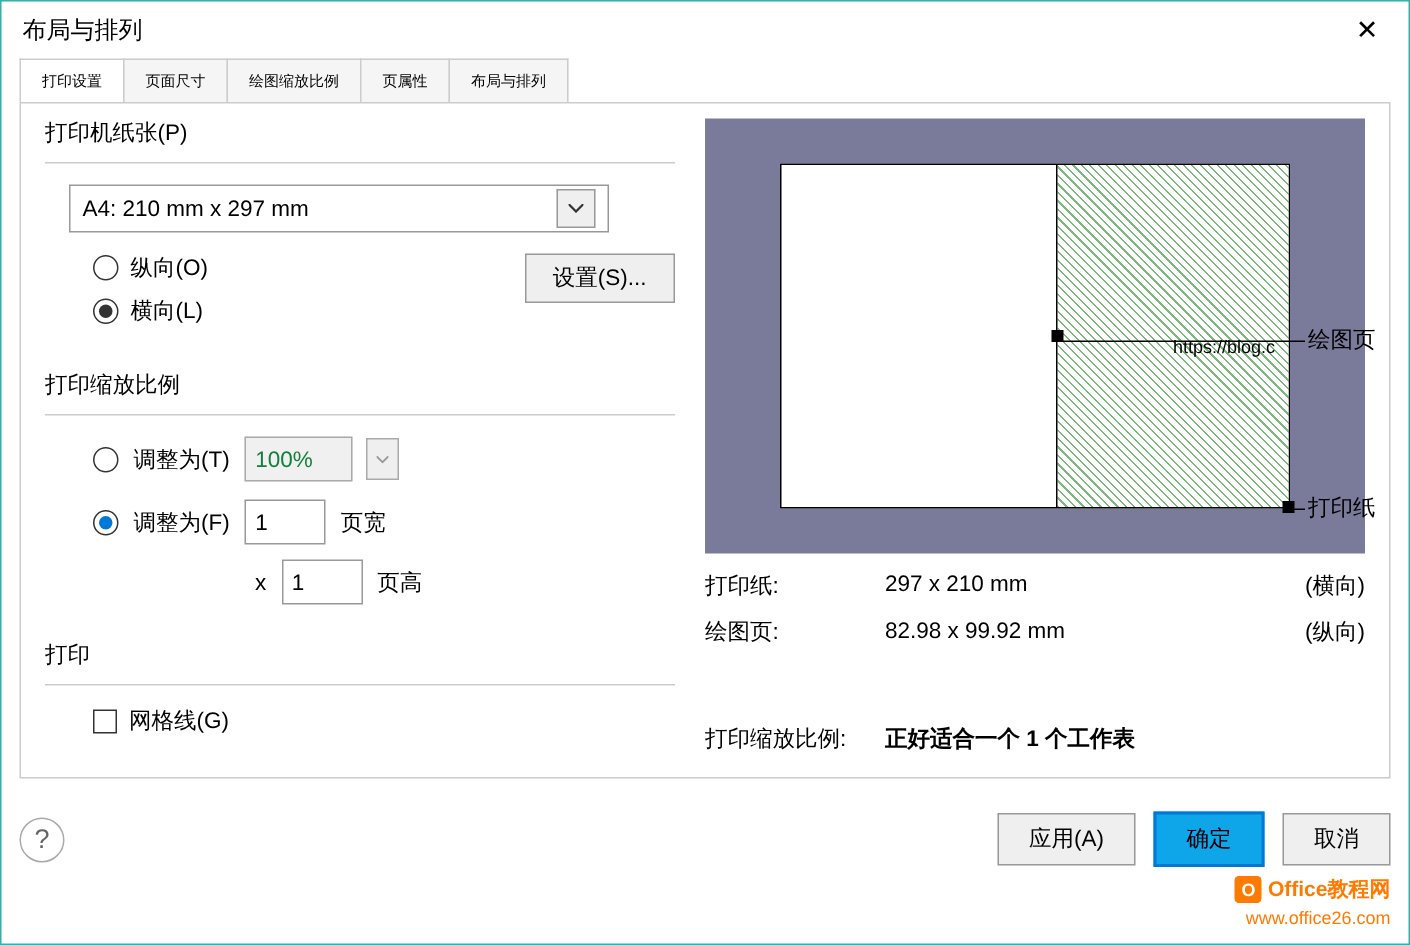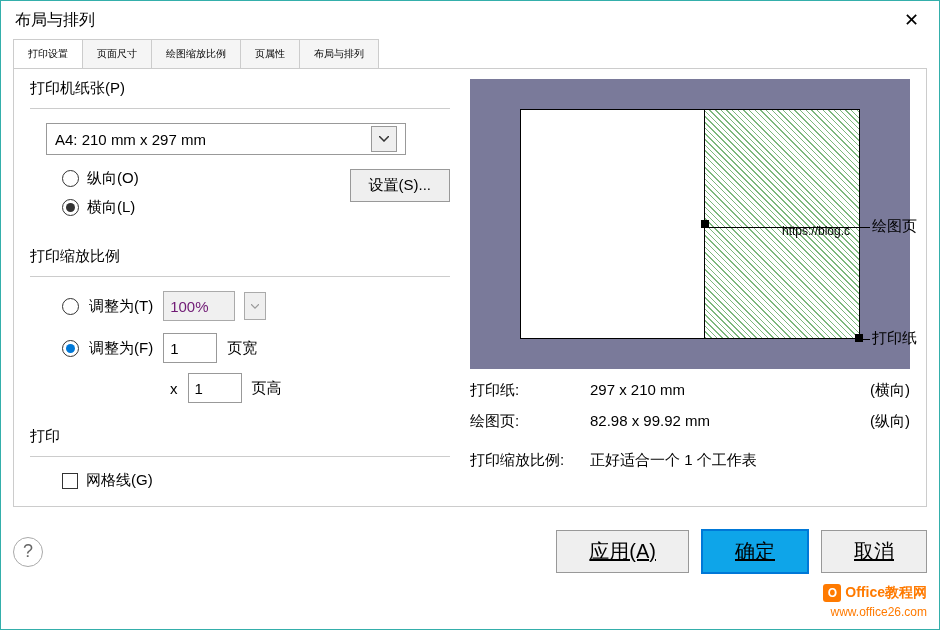--- a/index.html
+++ b/index.html
@@ -17,46 +17,46 @@
     .paper-select { width: 360px; height: 32px; border: 1px solid #999; display: flex; align-items: center; padding: 0 8px; margin-bottom: 14px; margin-left: 16px; }
     .paper-select-text { flex: 1; font-size: 15px; }
     .paper-select-arrow { width: 26px; height: 26px; border: 1px solid #999; display: flex; align-items: center; justify-content: center; background: #efefef; }
     .radio-row { display: flex; align-items: center; margin-bottom: 10px; margin-left: 32px; font-size: 15px; gap: 8px; }
     .radio { width: 17px; height: 17px; border: 1px solid #333; border-radius: 50%; display: inline-flex; align-items: center; justify-content: center; }
     .radio.checked::after { content: ""; width: 9px; height: 9px; background: #333; border-radius: 50%; }
     .radio.blue.checked::after { background: #0078d7; }
     .setup-btn { position: absolute; right: 0; top: 0; padding: 6px 18px; border: 1px solid #999; background: #efefef; font-size: 15px; cursor: pointer; }
     .orient-block { position: relative; padding-right: 120px; }
     .zoom-row { display: flex; align-items: center; margin-left: 32px; margin-bottom: 12px; font-size: 15px; gap: 10px; }
-    .spinner { width: 72px; height: 30px; border: 1px solid #aaa; background: #f0f0f0; display: flex; align-items: center; padding: 0 6px; color: #701a75; }
+    .spinner { width: 72px; height: 30px; border: 1px solid #aaa; background: #f0f0f0; display: flex; align-items: center; padding: 0 6px; color: #15803d; }
     .spinner-arrow { width: 22px; height: 28px; border: 1px solid #aaa; background: #efefef; margin-left: -1px; display: flex; align-items: center; justify-content: center; font-size: 10px; }
     .num-input { width: 54px; height: 30px; border: 1px solid #999; padding: 0 6px; font-size: 15px; display: flex; align-items: center; }
     .fit-row { display: flex; align-items: center; margin-left: 32px; margin-bottom: 10px; font-size: 15px; gap: 10px; }
     .fit-row2 { display: flex; align-items: center; margin-left: 140px; margin-bottom: 10px; font-size: 15px; gap: 10px; }
     .checkbox-row { display: flex; align-items: center; margin-left: 32px; font-size: 15px; gap: 8px; }
     .checkbox { width: 16px; height: 16px; border: 1px solid #333; }
     .preview-box { width: 440px; height: 290px; background: #7a7a9a; display: flex; align-items: center; justify-content: center; position: relative; }
     .preview-paper { width: 340px; height: 230px; background: #fff; border: 1px solid #000; position: relative; }
     .preview-drawing { position: absolute; right: 0; top: 0; width: 155px; height: 100%; background: repeating-linear-gradient(45deg, #7db87d, #7db87d 1px, #fff 1px, #fff 4px); border-left: 1px solid #000; }
     .handle { position: absolute; width: 8px; height: 8px; background: #000; }
     .handle.h1 { left: -4px; top: 50%; margin-top: -4px; }
     .handle.h2 { right: -4px; bottom: -4px; }
     .callout-line { position: absolute; height: 0; border-top: 1.5px solid #000; }
     .callout-label { position: absolute; font-size: 15px; white-space: nowrap; }
     .info-row { display: flex; font-size: 15px; margin-top: 12px; }
     .info-label { width: 120px; }
     .info-value { flex: 1; }
     .info-orient { }
     .zoom-info { display: flex; font-size: 15px; margin-top: 20px; align-items: baseline; }
     .zoom-info-label { width: 120px; }
-    .zoom-info-value { font-weight: normal; }
+    .zoom-info-value { font-weight: bold; margin-top: 32px; }
     .bottom-bar { display: flex; align-items: center; padding: 10px 12px; gap: 12px; }
     .help-btn { width: 30px; height: 30px; border: 1px solid #aaa; border-radius: 50%; display: flex; align-items: center; justify-content: center; font-size: 18px; color: #666; cursor: pointer; }
     .spacer { flex: 1; }
-    .btn { padding: 7px 32px; border: 1px solid #999; background: #efefef; font-size: 20px; cursor: pointer; text-decoration: underline; }
+    .btn { padding: 7px 20px; border: 1px solid #999; background: #efefef; font-size: 15px; cursor: pointer; }
     .btn.primary { border: 2px solid #0078d7; background: #0ea5e9; }
     .watermark { position: absolute; right: 12px; bottom: 8px; font-size: 14px; color: #ff7a00; font-weight: bold; text-align: right; line-height: 1.3; pointer-events: none; }
     .watermark .small { font-size: 12px; font-weight: normal; }
     .wm-icon { display: inline-block; width: 18px; height: 18px; background: #ff7a00; color: #fff; font-size: 12px; text-align: center; line-height: 18px; border-radius: 3px; margin-right: 4px; vertical-align: middle; }
     .faint-text { position: absolute; right: 60px; top: 50%; color: #000000; font-size: 12px; }
   </style>
 </head>
 <body>
 
 <div class="titlebar">

